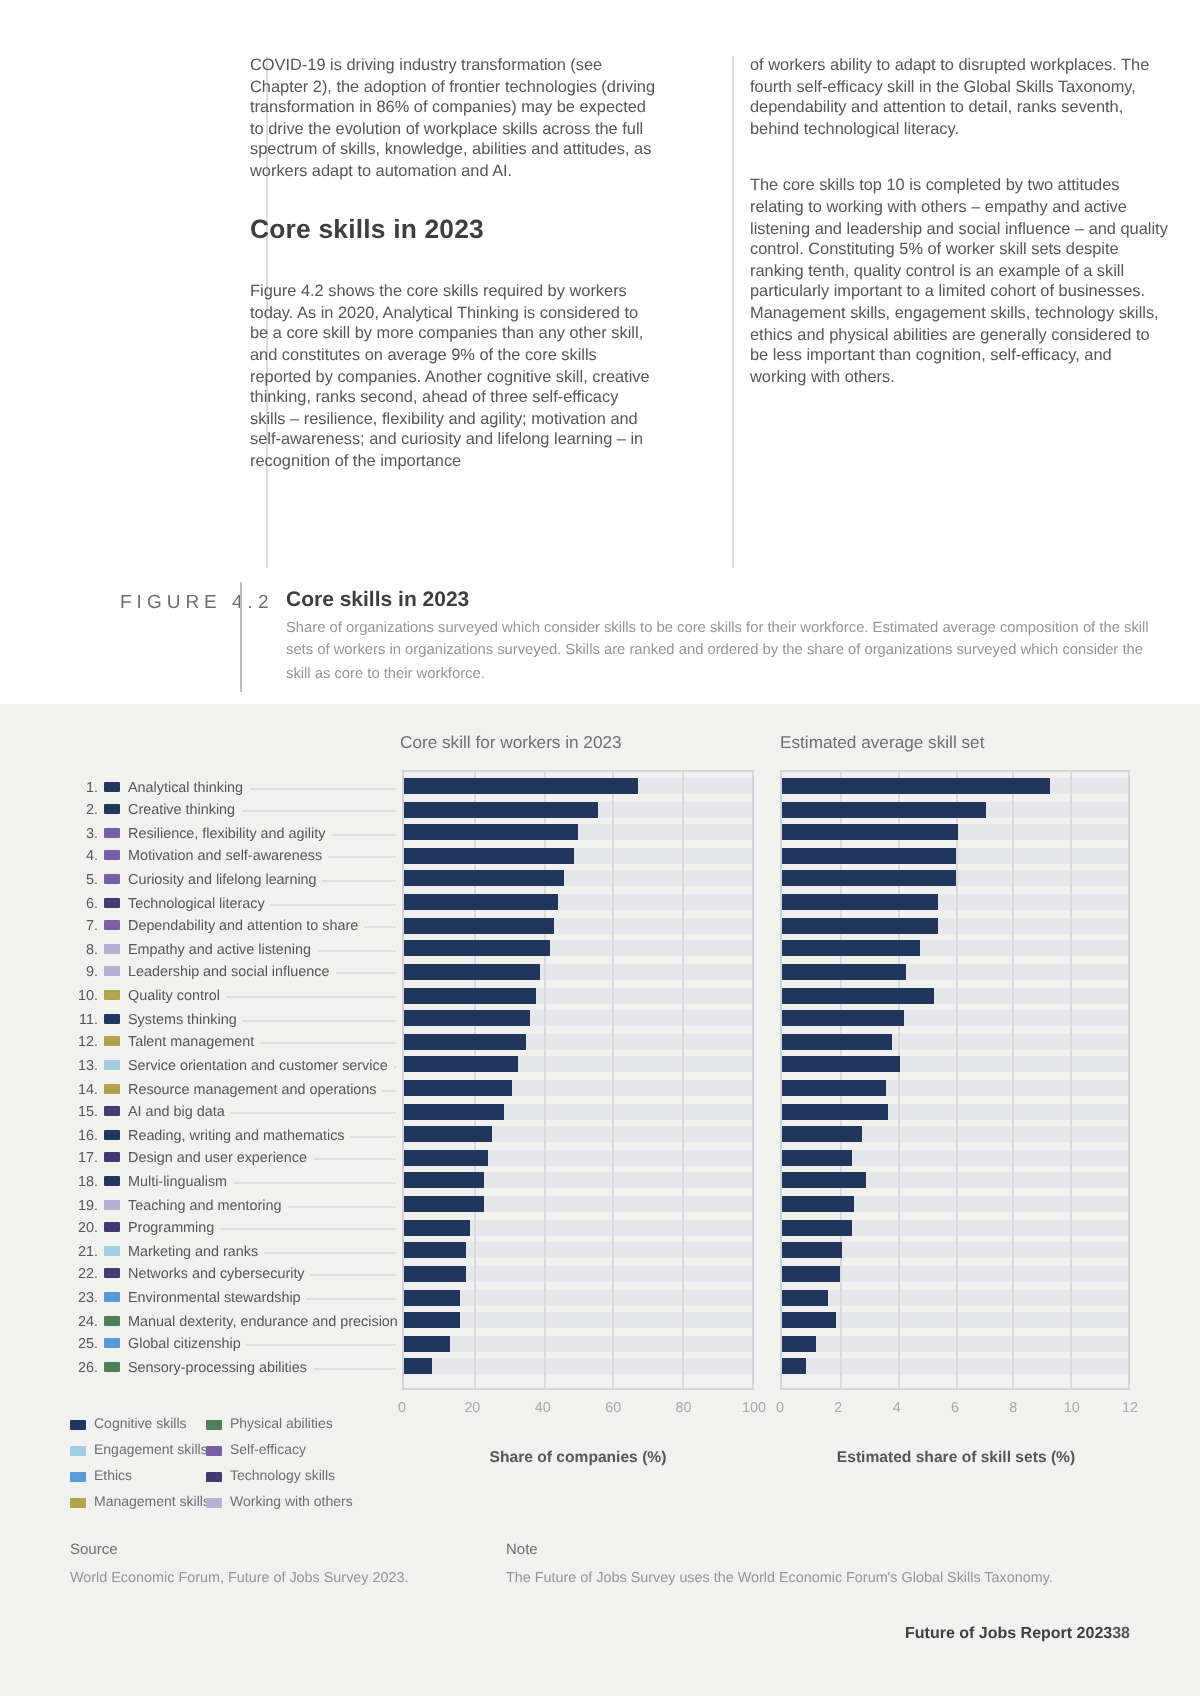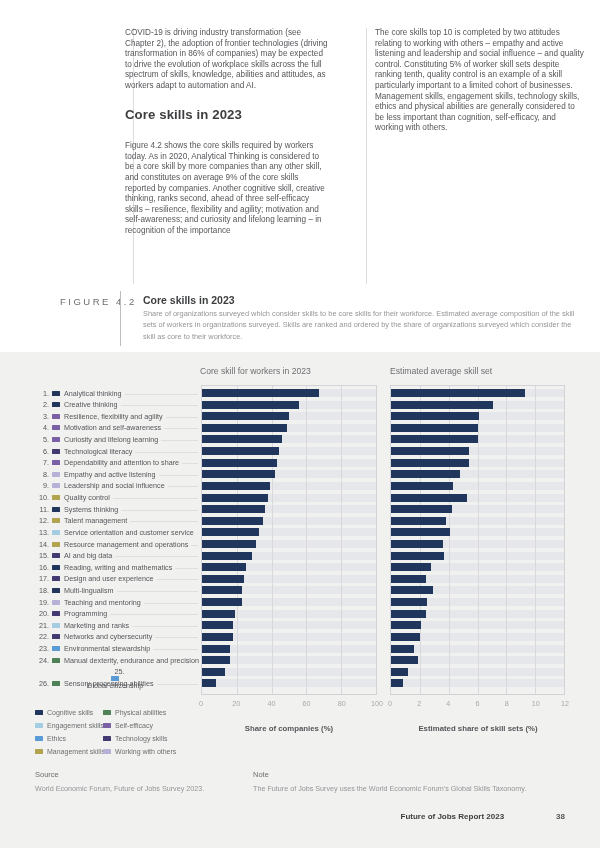--- a/index.html
+++ b/index.html
@@ -46,37 +46,38 @@
   .legend-item{display:flex; align-items:center; height:13px;}
   .legend-swatch{width:8px; height:5px; margin-right:4px; flex:none; border-radius:.5px;}
   .legend-label{font-size:7px; color:#6d6e71; white-space:nowrap;}
   
   .src-label{position:absolute; top:770px; font-size:7.5px; color:#6d6e71;}
   .src-text{position:absolute; top:784px; font-size:7.2px; color:#939598;}
   .src-x{left:35px;}
   .note-x{left:253px;}
   .footer{position:absolute; top:812px; right:35px; font-size:8px; color:#3d3e40; display:flex; align-items:baseline;}
   .footer .report-name{font-weight:bold;}
-  .footer .page-num{margin-left:12px; font-weight:bold; color:#55565a;padding-left:40px;}
+  .footer .page-num{font-weight:bold; color:#55565a;}
 </style>
 </head>
 <body>
 
 <div class="page">
 
   <div class="vrule" style="left:133px; top:28px; height:256px;"></div>
   <div class="vrule" style="left:366px; top:28px; height:256px;"></div>
 
   <div class="col col-left">
     <p>COVID-19 is driving industry transformation (see Chapter 2), the adoption of frontier technologies (driving transformation in 86% of companies) may be expected to drive the evolution of workplace skills across the full spectrum of skills, knowledge, abilities and attitudes, as workers adapt to automation and AI.</p>
     <div class="body-heading">Core skills in 2023</div>
     <p>Figure 4.2 shows the core skills required by workers today. As in 2020, Analytical Thinking is considered to be a core skill by more companies than any other skill, and constitutes on average 9% of the core skills reported by companies. Another cognitive skill, creative thinking, ranks second, ahead of three self-efficacy skills – resilience, flexibility and agility; motivation and self-awareness; and curiosity and lifelong learning – in recognition of the importance</p>
   </div>
 
   <div class="col col-right">
+    <p>of workers ability to adapt to disrupted workplaces. The fourth self-efficacy skill in the Global Skills Taxonomy, dependability and attention to detail, ranks seventh, behind technological literacy.</p>
     <p>The core skills top 10 is completed by two attitudes relating to working with others – empathy and active listening and leadership and social influence – and quality control. Constituting 5% of worker skill sets despite ranking tenth, quality control is an example of a skill particularly important to a limited cohort of businesses. Management skills, engagement skills, technology skills, ethics and physical abilities are generally considered to be less important than cognition, self-efficacy, and working with others.</p>
   </div>
 
   <div class="fig-label">FIGURE 4.2</div>
   <div class="fig-rule"></div>
   <div class="fig-title">Core skills in 2023</div>
   <div class="fig-desc">Share of organizations surveyed which consider skills to be core skills for their workforce. Estimated average composition of the skill sets of workers in organizations surveyed. Skills are ranked and ordered by the share of organizations surveyed which consider the skill as core to their workforce.</div>
 
   <div class="fig-bg"></div>
 
@@ -221,21 +222,21 @@
         <span class="cat-swatch" style="background: rgb(91, 155, 213);"></span>
         <span class="skill-name">Environmental stewardship</span>
         <span class="leader"></span>
       </div>
       <div class="skill-row" style="top: 270.154px;">
         <span class="rank">24.</span>
         <span class="cat-swatch" style="background: rgb(79, 129, 86);"></span>
         <span class="skill-name">Manual dexterity, endurance and precision</span>
         <span class="leader"></span>
       </div>
-      <div class="skill-row" style="top: 281.769px; flex-direction: column;">
+      <div class="skill-row" style="top: 281.769px;">
         <span class="rank">25.</span>
         <span class="cat-swatch" style="background: rgb(91, 155, 213);"></span>
         <span class="skill-name">Global citizenship</span>
         <span class="leader"></span>
       </div>
       <div class="skill-row" style="top: 293.385px;">
         <span class="rank">26.</span>
         <span class="cat-swatch" style="background: rgb(79, 129, 86);"></span>
         <span class="skill-name">Sensory-processing abilities</span>
         <span class="leader"></span>

